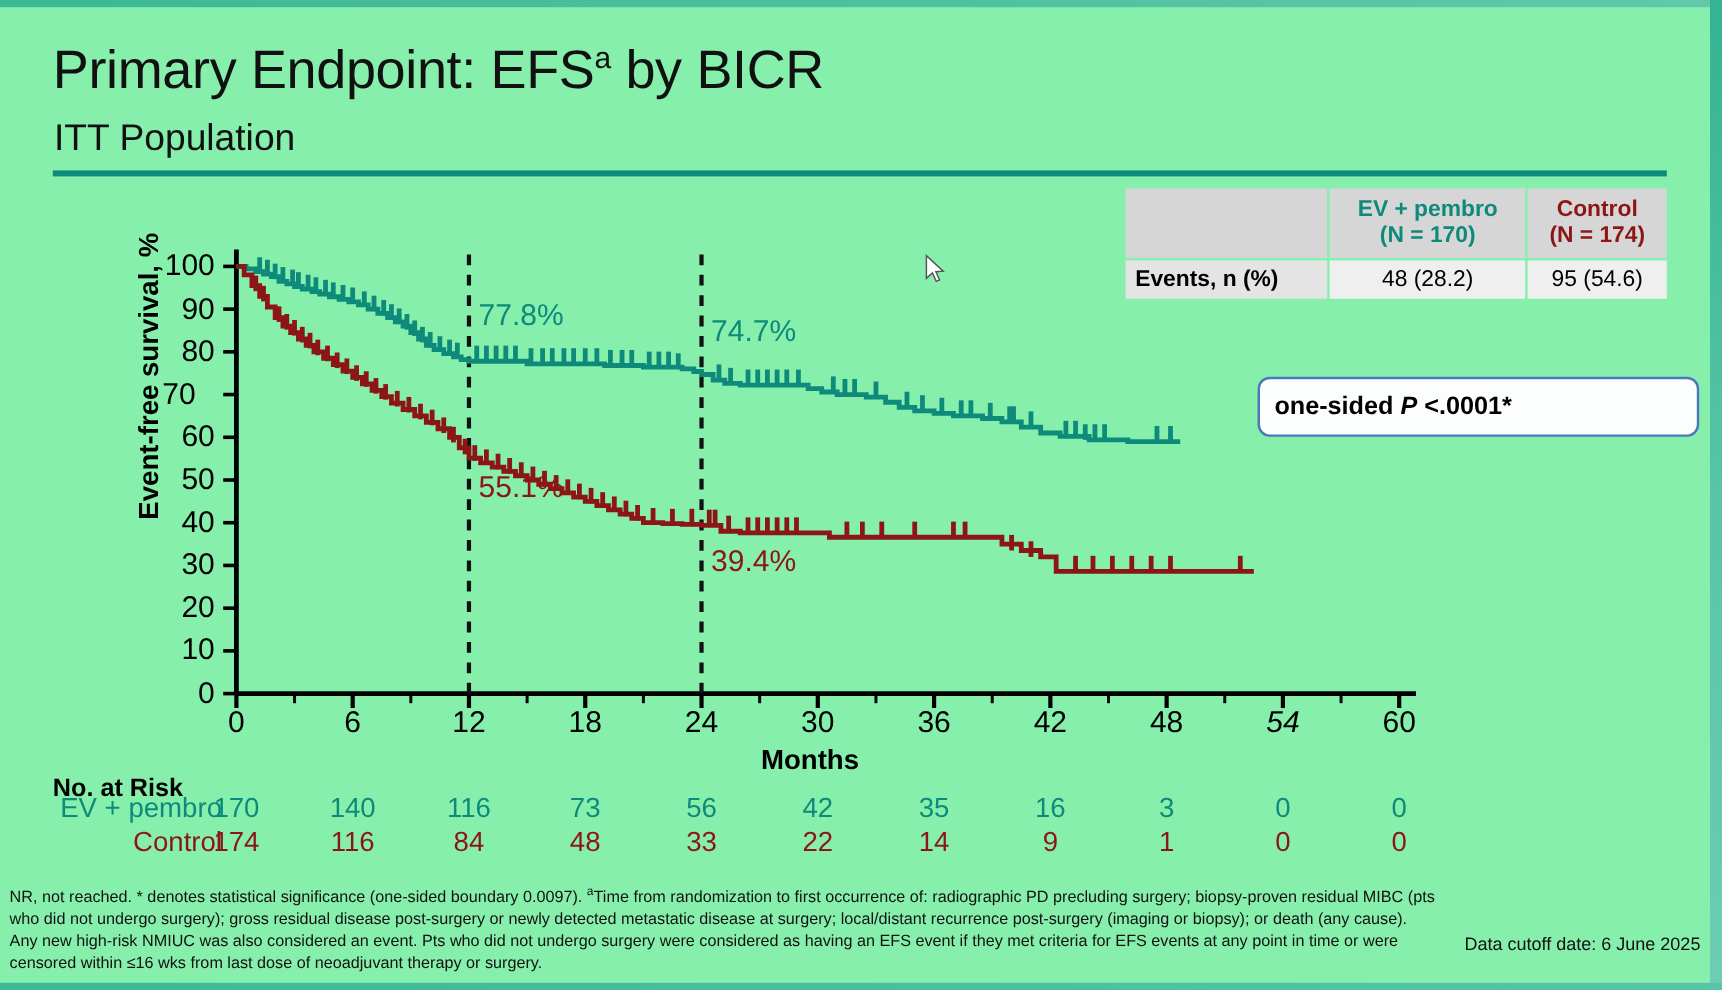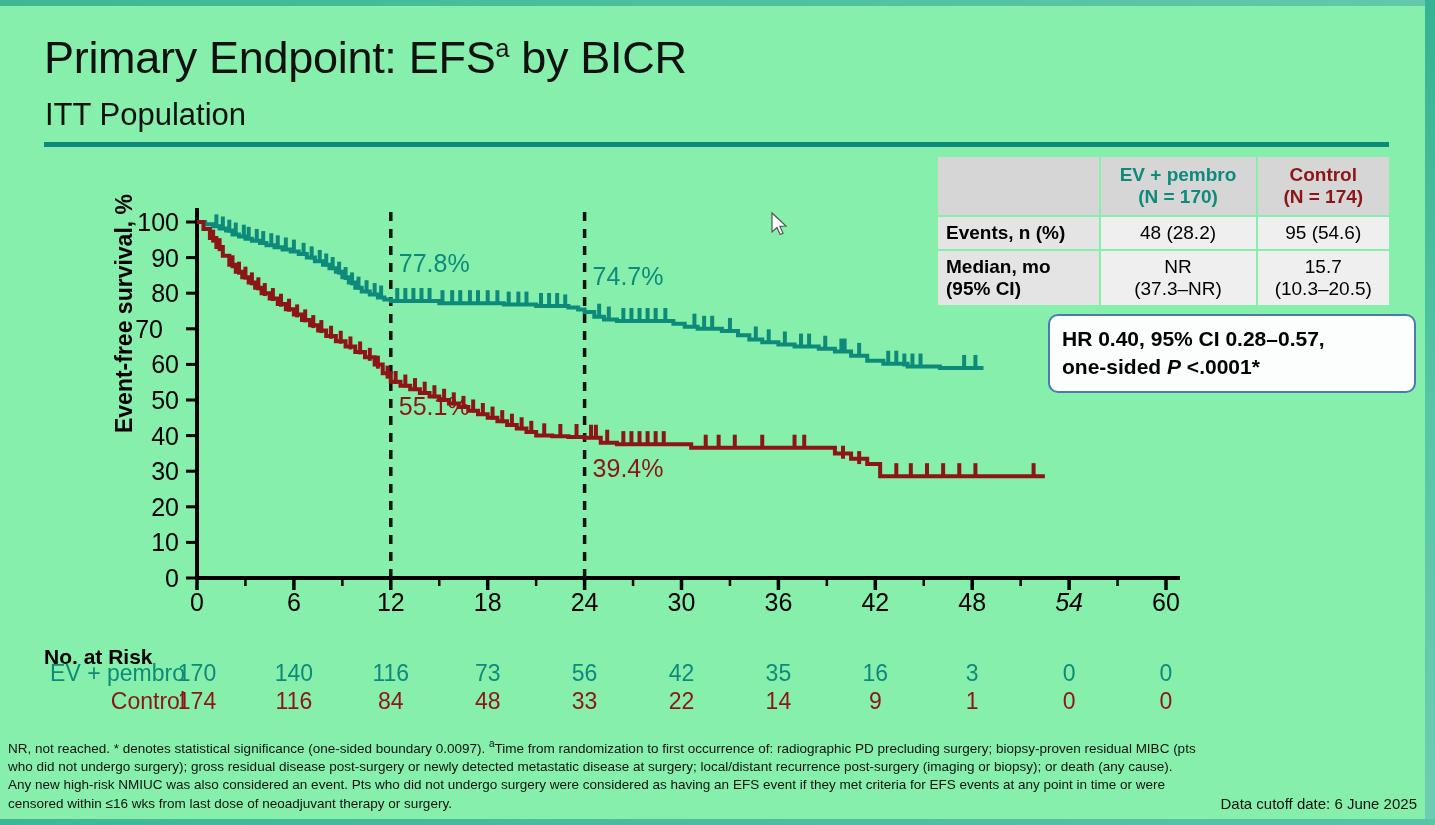--- a/index.html
+++ b/index.html
@@ -70,21 +70,21 @@
   
   #bullet{position:absolute;left:1133px;top:400px;width:290px;font-size:21px;color:#111;
     line-height:1.33;}
   #bullet .dot{position:absolute;left:-22px;top:7px;width:7px;height:7px;border-radius:50%;
     background:#0e8a7b;}
 
   
   #footnote{position:absolute;left:8px;top:737px;width:1190px;font-size:13.5px;color:#111;
     line-height:1.36;text-align:left;}
   #footnote sup{font-size:10px;vertical-align:super;}
-  #cutoff{position:absolute;right:18px;top:795px;font-size:15px;color:#111;}
+  #cutoff{position:absolute;right:18px;top:779px;font-size:15px;color:#111;}
 
   
   #cursor{position:absolute;left:770px;top:211px;}
 </style>
 </head>
 <body>
 
 <div id="slide">
 
   <div class="edge-top"></div>
@@ -296,20 +296,21 @@
       <div class="xtick" style="left: 584.6px;">24</div>
       <div class="xtick" style="left: 681.5px;">30</div>
       <div class="xtick" style="left: 778.4px;">36</div>
       <div class="xtick" style="left: 875.3px;">42</div>
       <div class="xtick" style="left: 972.2px;">48</div>
       <div class="xtick" style="left: 1069.1px; font-style: italic;">54</div>
       <div class="xtick" style="left: 1166px;">60</div>
     </div>
 
   <div class="axis-label-y">Event-free survival, %</div>
+  <div class="axis-label-x">Months</div>
 
   <div id="ann-layer">
       <div class="ann teal" style="left: 398.8px; top: 249.032px;">77.8%</div>
       <div class="ann teal" style="left: 592.6px; top: 262.068px;">74.7%</div>
       <div class="ann red" style="left: 398.8px; top: 391.844px;">55.1%</div>
       <div class="ann red" style="left: 592.6px; top: 453.736px;">39.4%</div>
     </div>
 
   <div class="risk-title">No. at Risk</div>
   <div id="risk-layer">
@@ -352,39 +353,24 @@
           <div>(N = 174)</div>
         </td>
       </tr>
     </thead>
     <tbody>
       <tr>
         <td class="rowhdr">Events, n (%)</td>
         <td>48 (28.2)</td>
         <td>95 (54.6)</td>
       </tr>
-      <tr>
-        <td class="rowhdr">
-          <div>Median, mo</div>
-          <div>(95% CI)</div>
-        </td>
-        <td>
-          <div>NR</div>
-          <div>(37.3–NR)</div>
-        </td>
-        <td>
-          <div>15.7</div>
-          <div>(10.3–20.5)</div>
-        </td>
-      </tr>
     </tbody>
   </table>
 
   <div id="hrbox">
-    <div>HR 0.40, 95% CI 0.28–0.57,</div>
     <div><span>one-sided </span><i>P</i><span> &lt;.0001*</span></div>
   </div>
 
 
   <div id="footnote"><span>NR, not reached. * denotes statistical significance (one-sided boundary 0.0097). </span><sup>a</sup><span>Time from randomization to first occurrence of: radiographic PD precluding surgery; biopsy-proven residual MIBC (pts who did not undergo surgery); gross residual disease post-surgery or newly detected metastatic disease at surgery; local/distant recurrence post-surgery (imaging or biopsy); or death (any cause). Any new high-risk NMIUC was also considered an event. Pts who did not undergo surgery were considered as having an EFS event if they met criteria for EFS events at any point in time or were censored within ≤16 wks from last dose of neoadjuvant therapy or surgery.</span></div>
   <div id="cutoff">Data cutoff date: 6 June 2025</div>
 
   <svg id="cursor" width="22" height="30" viewBox="0 0 22 30">
     <path d="M2 2 L2 21 L7 16.5 L10.2 23.5 L13 22.2 L9.9 15.4 L16 15 Z" fill="#ffffff" stroke="#555" stroke-width="1.2"></path>
   </svg>

